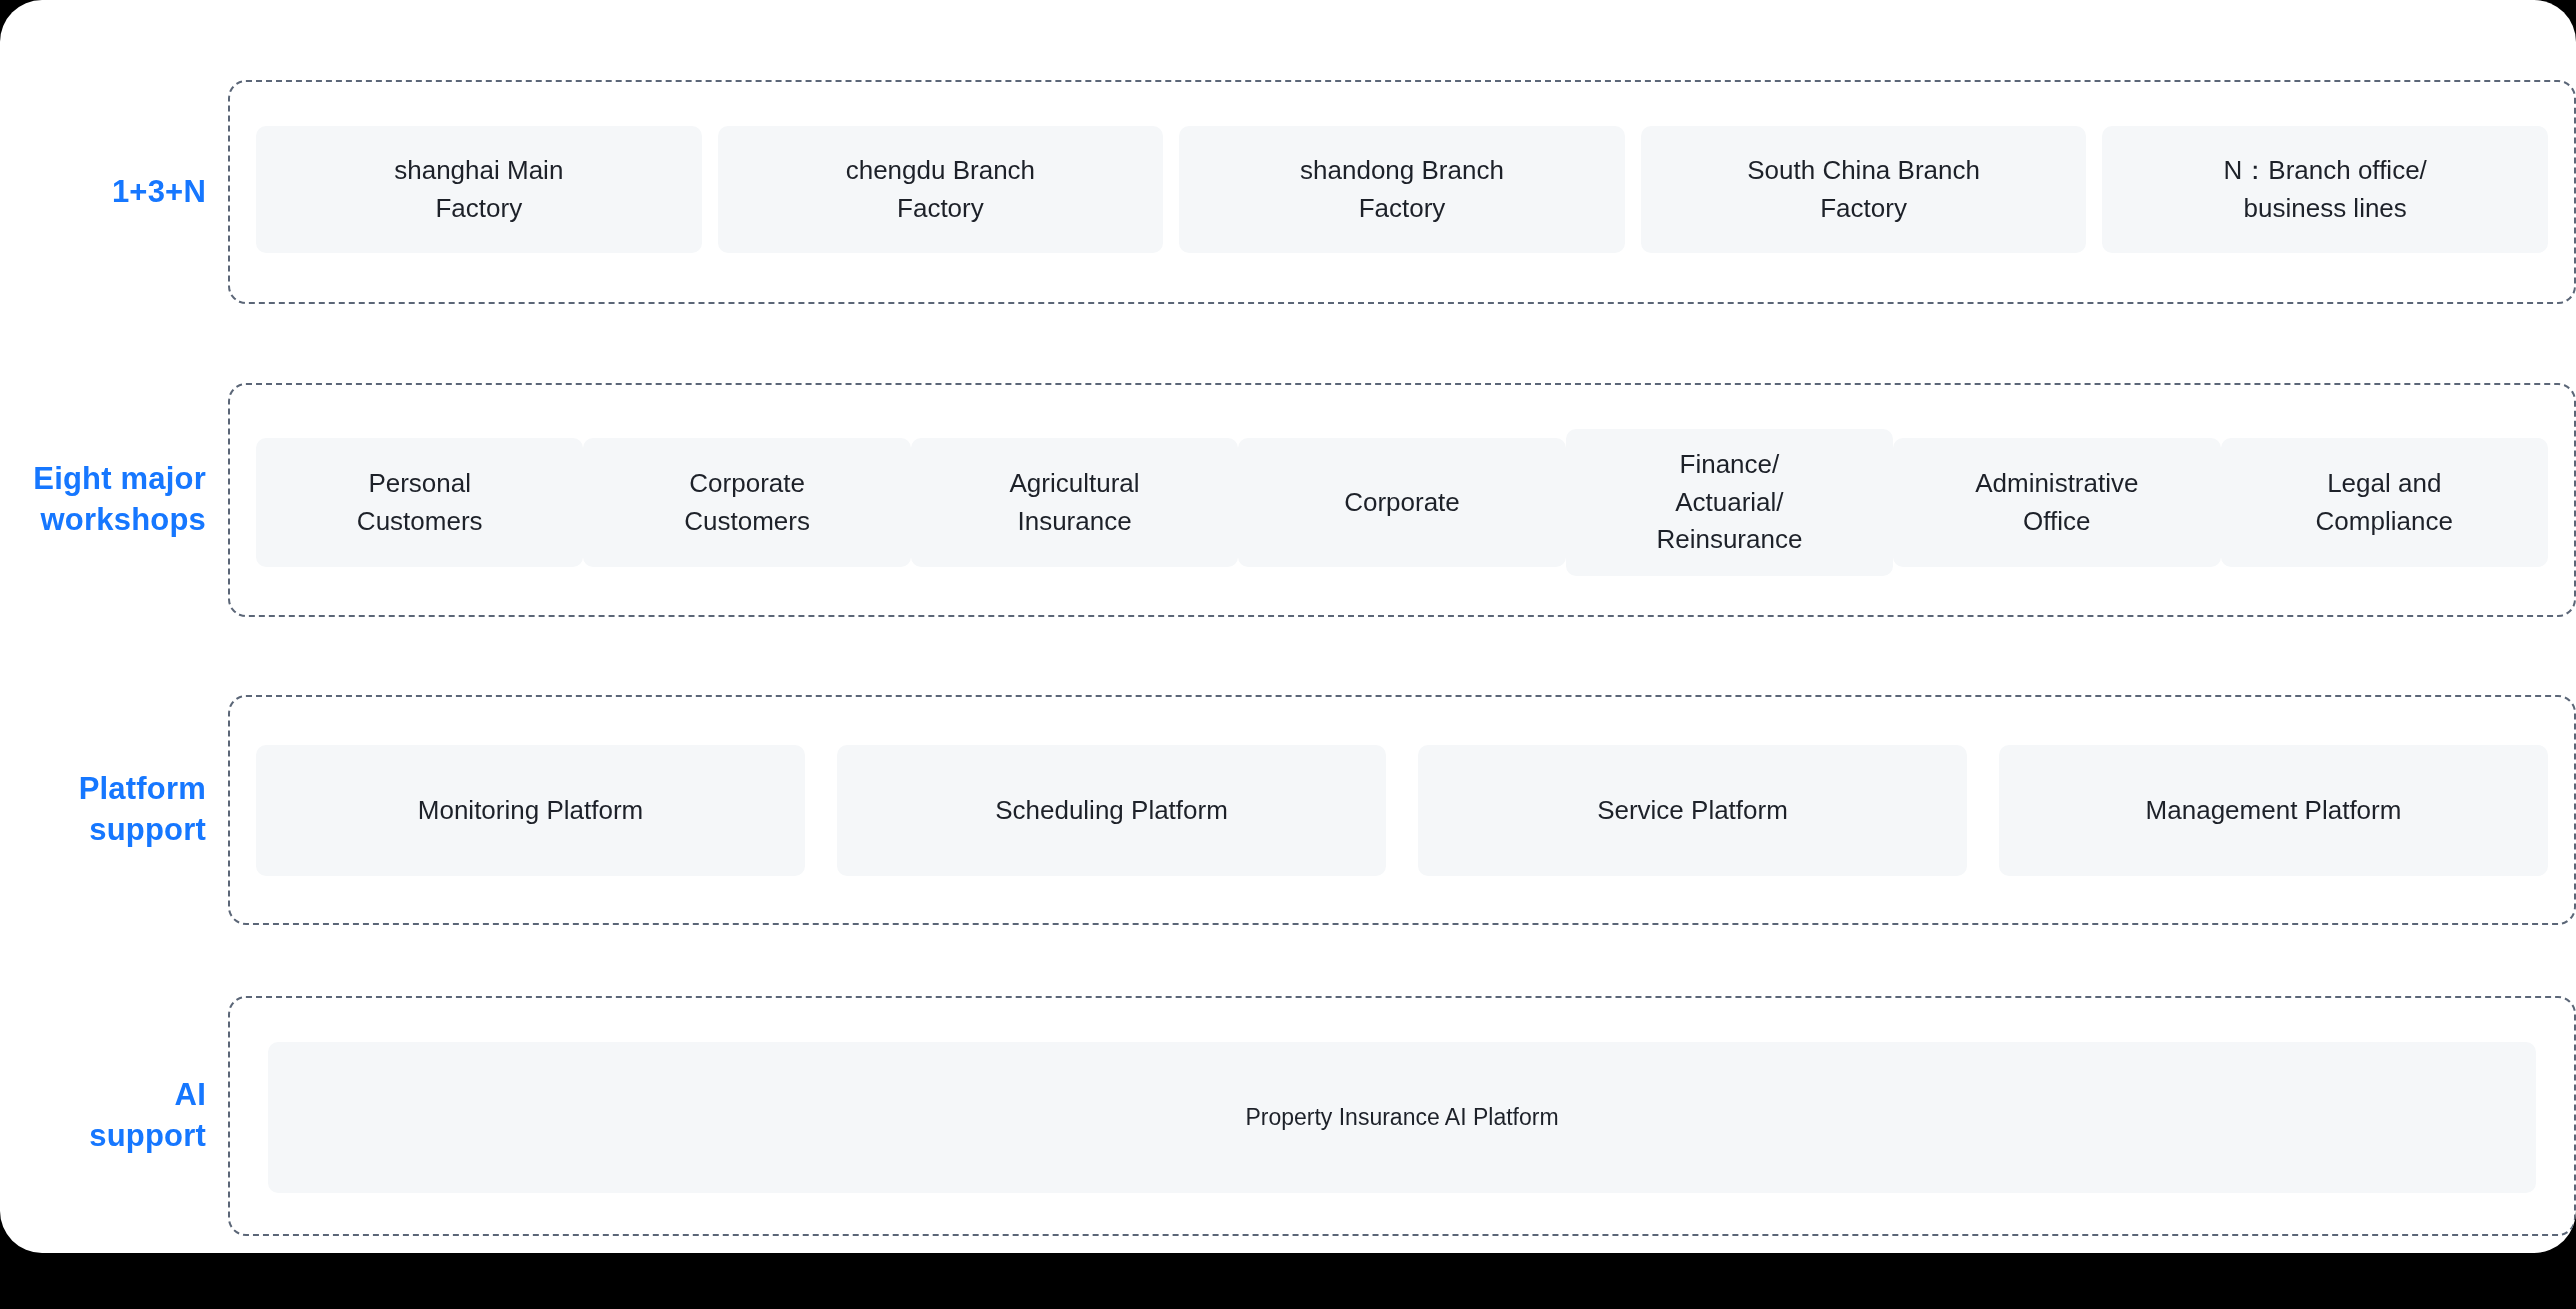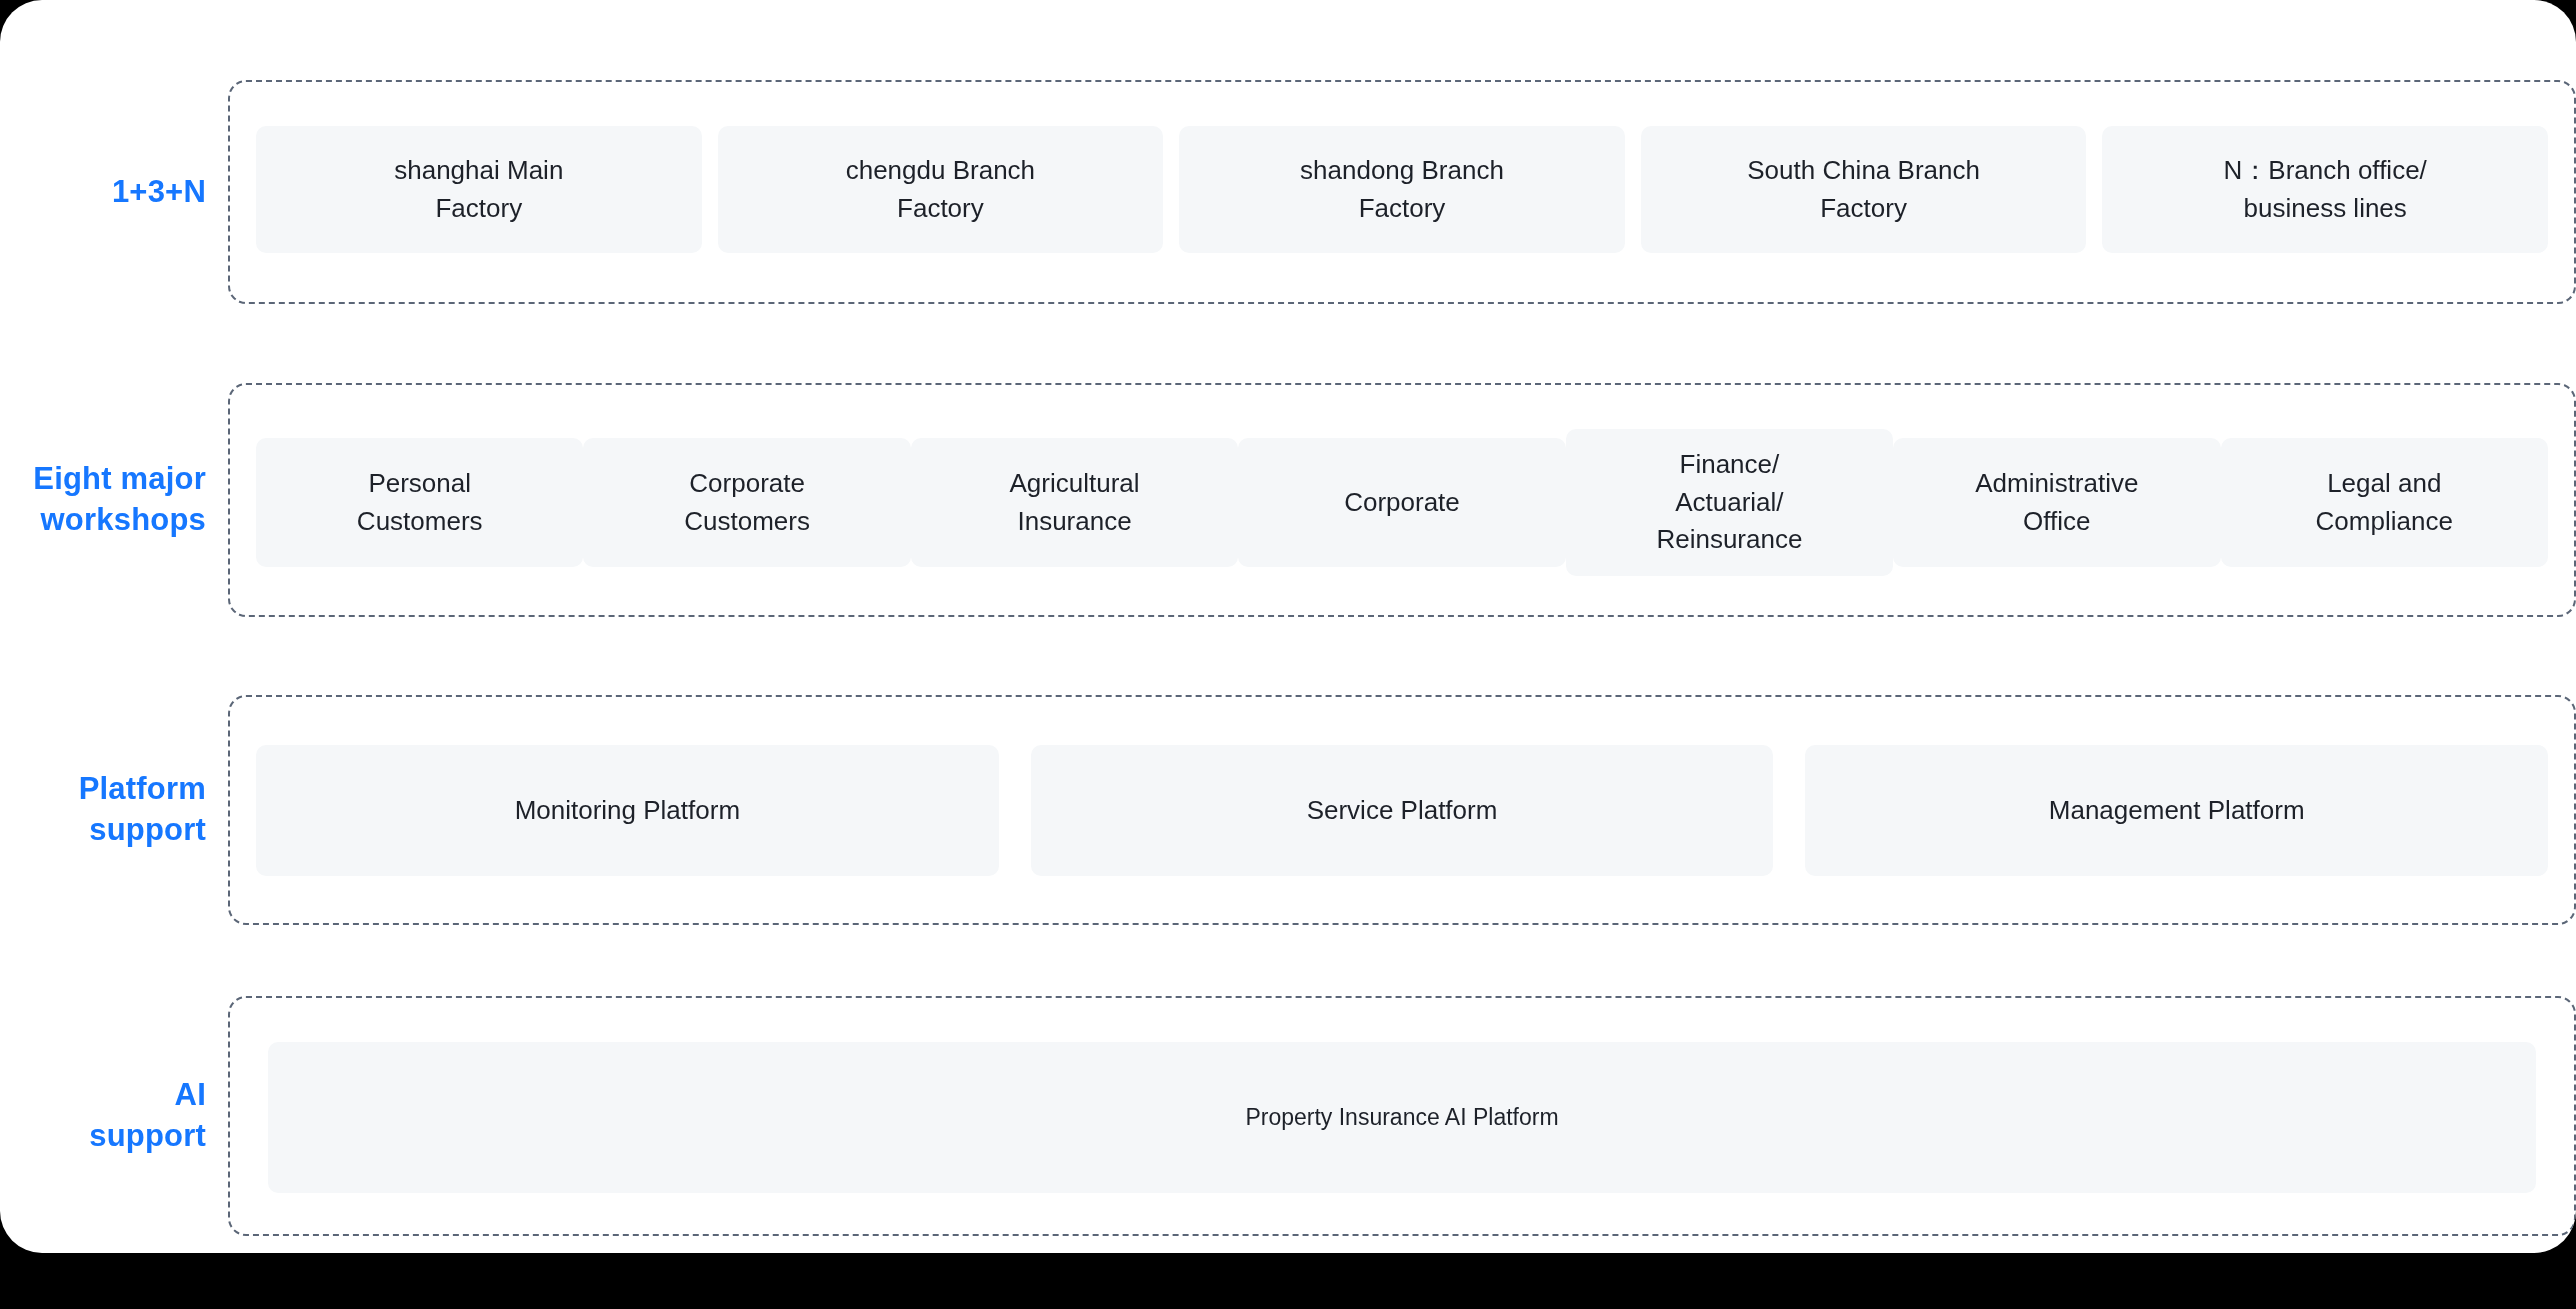--- a/index.html
+++ b/index.html
@@ -157,20 +157,21 @@
         </div>
       </div>
     </div>
 
     <div class="row" id="row-3">
       <div class="row-label">Platform
 support</div>
       <div class="row-box">
         <div class="cards">
           <div class="card">Monitoring Platform</div>
+          <div class="card">Scheduling Platform</div>
           <div class="card">Service Platform</div>
           <div class="card">Management Platform</div>
         </div>
       </div>
     </div>
 
     <div class="row" id="row-4">
       <div class="row-label">AI
 support</div>
       <div class="row-box">

